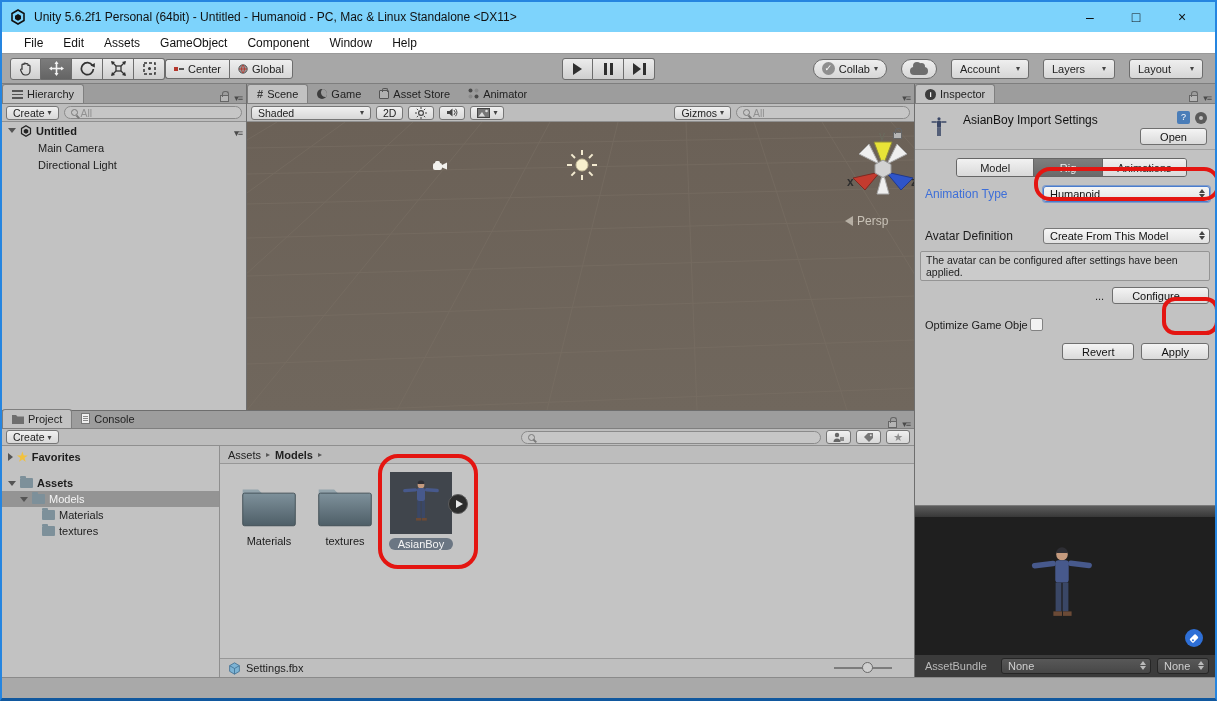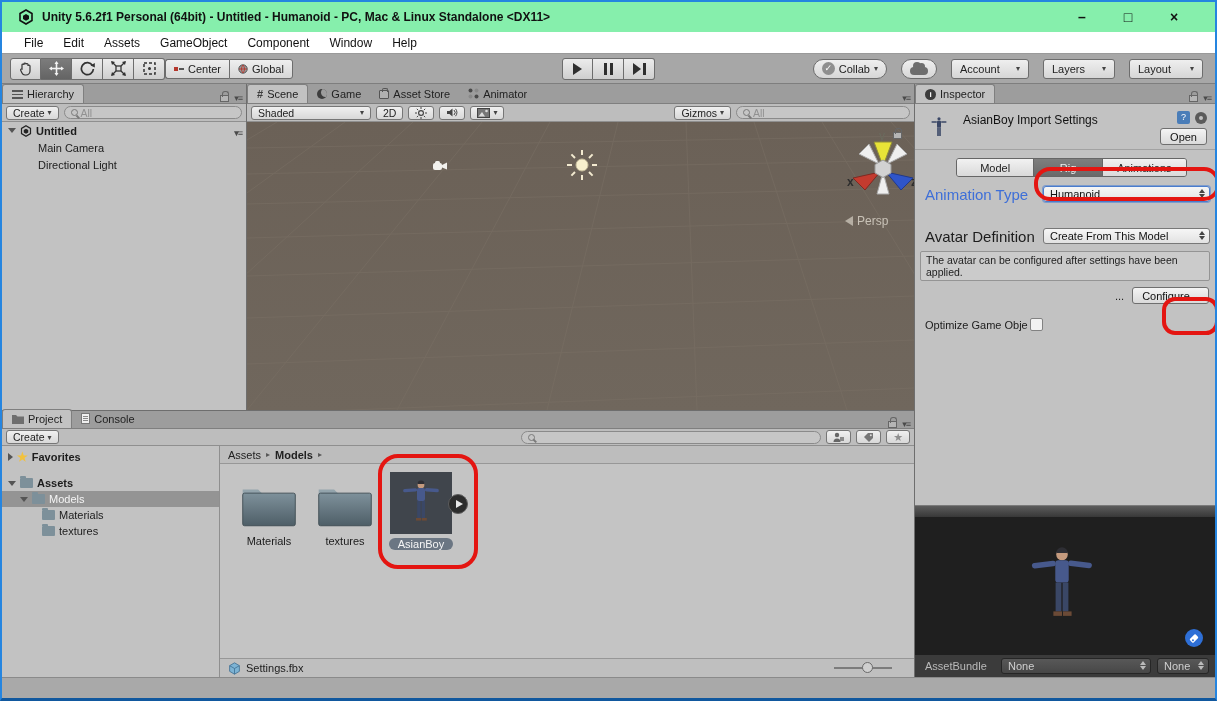--- a/index.html
+++ b/index.html
@@ -1,20 +1,20 @@
 <!DOCTYPE html>
 <html><head>
 <meta charset="utf-8">
 <style>
   * { margin:0; padding:0; box-sizing:border-box; font-family:"Liberation Sans", sans-serif; }
   body { background:#444; }
   .window { position:relative; width:1217px; height:701px; background:#c2c2c2;
             border:2px solid #2585e0; border-bottom:3px solid #11589e; overflow:hidden; }
   
-  .titlebar { height:30px; background:#86efac; display:flex; align-items:center; padding:0 16px;font-weight:bold; }
+  .titlebar { height:30px; background:#7dd3fc; display:flex; align-items:center; padding:0 8px; }
   .title-text { font-size:12px; color:#111; margin-left:8px; flex:1; }
   .win-controls { display:flex; gap:24px; margin-right:14px; }
   .win-controls span { font-size:14px; color:#111; width:22px; text-align:center; cursor:default; }
   .menubar { height:22px; background:#fff; display:flex; align-items:center; padding:0 12px; border-bottom:1px solid #9a9a9a;}
   .menu-item { font-size:12px; color:#111; padding:2px 10px; }
   
   .toolbar { height:30px; background:#a7a7a7; border-bottom:1px solid #7e7e7e; display:flex; align-items:center; padding:0 8px; position:relative; }
   .toolgroup { display:flex; }
   .tbtn { width:31px; height:22px; background:linear-gradient(#ececec,#cfcfcf); border:1px solid #6d6d6d; border-left:none;
           display:flex; align-items:center; justify-content:center; }
@@ -99,27 +99,27 @@
   .slider .thumb-dot { position:absolute; left:28px; top:0; width:11px; height:11px; border-radius:50%; background:#cfcfcf; border:1px solid #6a6a6a; }
   
   .insp-header { padding:6px 8px 4px 10px; position:relative; border-bottom:1px solid #a2a2a2; height:46px; }
   .insp-title { position:absolute; left:48px; top:9px; font-size:12px; color:#111; }
   .insp-gear-area { position:absolute; right:8px; top:7px; display:flex; gap:5px; align-items:center; }
   .help-badge { width:13px; height:13px; background:#4a7db8; border-radius:2px; color:#fff; font-size:9px; text-align:center; line-height:13px; }
   .gear { width:12px; height:12px; border-radius:50%; background:#5b5b5b; position:relative; }
   .gear::after { content:""; position:absolute; left:4px; top:4px; width:4px; height:4px; border-radius:50%; background:#c2c2c2; }
   .open-btn { position:absolute; right:8px; top:24px; }
   .btn { background:linear-gradient(#f4f4f4,#dadada); border:1px solid #6f6f6f; border-radius:3px; font-size:11px; color:#111;
-         height:17px; display:inline-flex; align-items:center; padding:0 9px; }
+         height:17px; display:inline-flex; align-items:center; padding:0 19px; }
   .seg { display:flex; border:1px solid #666; border-radius:3px; overflow:hidden; width:231px; margin:8px 0 2px 41px; }
   .seg > div { height:17px; font-size:11px; color:#222; background:linear-gradient(#f2f2f2,#d9d9d9); display:flex; align-items:center; justify-content:center; border-right:1px solid #666;}
   .seg > div:last-child { border-right:none; }
   .seg > div.active { background:linear-gradient(#7e7e7e,#6a6a6a); color:#efefef; }
   .fieldrow { display:flex; align-items:center; padding:0 5px 0 10px; margin-top:6px; height:18px; }
-  .fieldrow .flabel { width:118px; font-size:15px; color:#1c1c1c; flex:none; }
+  .fieldrow .flabel { width:118px; font-size:12px; color:#1c1c1c; flex:none; }
   .flabel.modified { color:#3e6fd8; }
   .dd { flex:1; height:16px; background:linear-gradient(#f6f6f6,#e2e2e2); border:1px solid #787878; border-radius:3px;
         font-size:11px; color:#111; display:flex; align-items:center; padding:0 16px 0 6px; position:relative; }
   .dd.focus { border-color:#4a7ccc; box-shadow:0 0 0 1px rgba(80,130,210,.6); }
   .updn { position:absolute; right:4px; top:2px; display:flex; flex-direction:column; align-items:center; gap:1px; }
   .updn::before { content:""; width:0; height:0; border-bottom:4px solid #444; border-left:3px solid transparent; border-right:3px solid transparent; }
   .updn::after { content:""; width:0; height:0; border-top:4px solid #444; border-left:3px solid transparent; border-right:3px solid transparent; }
   .helpbox { margin:6px 5px 0 5px; background:#cbcbcb; border:1px solid #949494; border-radius:2px; font-size:10.5px; color:#222; padding:2px 5px; line-height:12px; }
   .config-row { display:flex; align-items:center; justify-content:flex-end; gap:8px; margin:6px 6px 0 0; font-size:11px; color:#222;}
   .optimize-row { display:flex; align-items:center; margin:14px 0 0 10px; font-size:11px; color:#1c1c1c; }
@@ -654,20 +654,24 @@
       </div>
       <div class="helpbox">The avatar can be configured after settings have been applied.</div>
       <div class="config-row">
         <span>...</span>
         <div class="btn">Configure...</div>
       </div>
       <div class="optimize-row">
         <span>Optimize Game Obje</span>
         <span class="checkbox"></span>
       </div>
+      <div class="apply-row">
+        <div class="btn">Revert</div>
+        <div class="btn">Apply</div>
+      </div>
       <div class="insp-spacer"></div>
       <div class="preview-handle"></div>
       <div class="preview">
         <svg style="position:absolute;left:115px;top:16px" width="64" height="104" viewBox="0 0 40 62">
             <circle cx="20" cy="12" r="3.6" fill="#c49a7e"></circle>
             <path d="M16.4 11 a3.6 3.6 0 0 1 7.2 0 Z" fill="#2e2e34"></path>
             <rect x="15.8" y="15.5" width="8.4" height="14" rx="2" fill="#47598c"></rect>
             <rect x="1" y="17.5" width="15" height="3.4" rx="1.7" fill="#47598c" transform="rotate(-7 1 17.5)"></rect>
             <rect x="24" y="15.5" width="15" height="3.4" rx="1.7" fill="#47598c" transform="rotate(7 24 15.5)"></rect>
             <rect x="16" y="29.5" width="3.6" height="18" fill="#3a4766"></rect>

